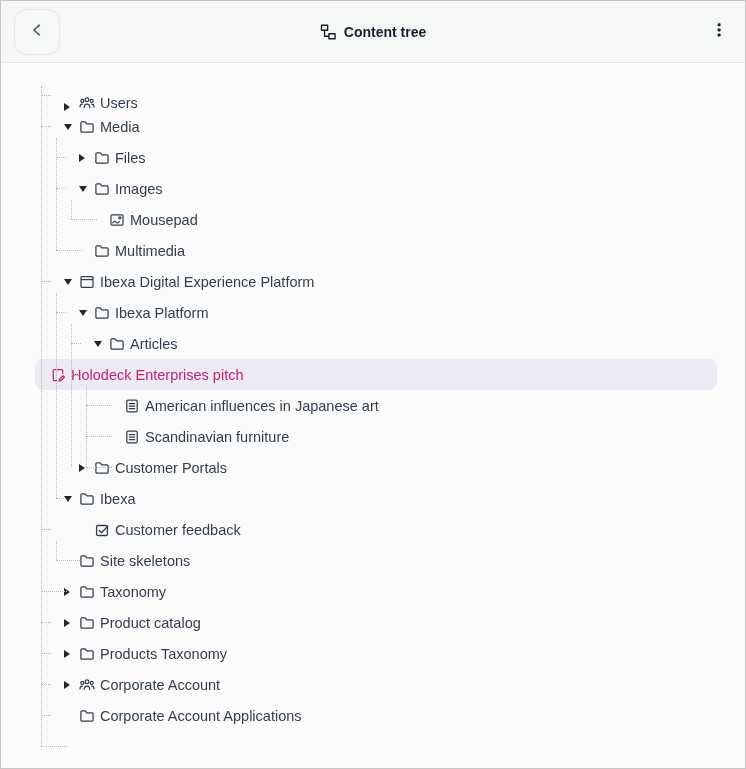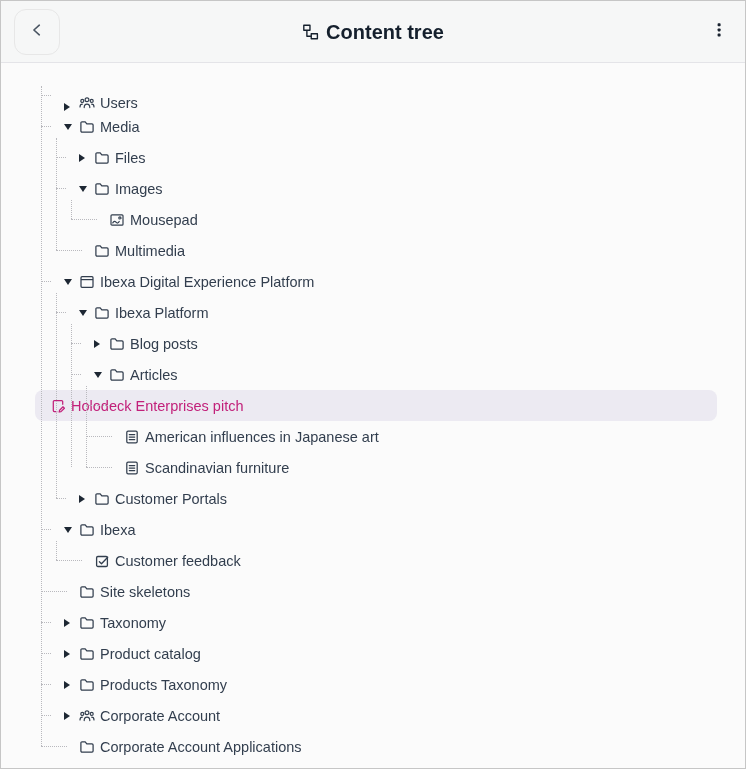--- a/index.html
+++ b/index.html
@@ -3,21 +3,21 @@
 <meta charset="utf-8">
 <style>
   html,body{margin:0;padding:0;background:#ededed;font-family:"Liberation Sans",sans-serif;}
   .panel{position:relative;width:746px;height:769px;box-sizing:border-box;
          border:1px solid #c6c6c6;background:var(--panel-bg,#fbfbfb);overflow:hidden;}
   .header{height:62px;display:flex;align-items:center;padding:0 13px;
           background:var(--header-bg,#f6f7f7);border-bottom:1px solid #e4e4e8;position:relative;box-sizing:border-box;}
   .back-btn{width:46px;height:46px;border:1px solid #e7e7e7;border-radius:12px;background:transparent;
             display:flex;align-items:center;justify-content:center;cursor:pointer;padding:0;}
   .title{position:absolute;left:50%;top:50%;transform:translate(-50%,-50%);
-         display:flex;align-items:center;gap:7px;font-weight:bold;font-size:20px;color:#15202d;}
+         display:flex;align-items:center;gap:7px;font-weight:bold;font-size:14px;color:#15202d;}
   .title svg{display:block;}
   .kebab{margin-left:auto;width:26px;height:30px;display:flex;align-items:center;justify-content:center;
          cursor:pointer;background:none;border:none;padding:0;}
   .tree{position:relative;padding-top:17px;}
   .row{height:31px;margin:0 28px 0 34px;display:flex;align-items:center;border-radius:8px;
        font-size:14.5px;color:var(--text,#323e4e);box-sizing:border-box;cursor:pointer;}
   .row.selected{background:var(--selected-bg,#eceaf2);color:var(--accent,#c2207a);}
   .arrow-slot{width:15px;flex:0 0 15px;display:flex;align-items:center;}
   .tri-right{width:0;height:0;border-top:4px solid transparent;border-bottom:4px solid transparent;
              border-left:6px solid #1d2733;display:inline-block;}
@@ -152,31 +152,20 @@
       <div class="row" style="padding-left: 44px;">
         <span class="arrow-slot">
           <span class="tri-down"></span>
         </span>
         <span class="tree-icon">
           <svg width="16" height="16" viewBox="0 0 16 16" fill="none" stroke="currentColor" stroke-width="1.25" stroke-linejoin="round">
             <path d="M1.9 12.1 V3.9 C1.9 3.3 2.4 2.8 3 2.8 H6.2 L7.8 4.8 H13 C13.6 4.8 14.1 5.3 14.1 5.9 V12.1 C14.1 12.7 13.6 13.2 13 13.2 H3 C2.4 13.2 1.9 12.7 1.9 12.1 Z"></path>
           </svg>
         </span>
         <span class="label">Ibexa Platform</span>
-      </div>
-      <div class="row" style="padding-left: 59px;">
-        <span class="arrow-slot">
-          <span class="tri-right"></span>
-        </span>
-        <span class="tree-icon">
-          <svg width="16" height="16" viewBox="0 0 16 16" fill="none" stroke="currentColor" stroke-width="1.25" stroke-linejoin="round">
-            <path d="M1.9 12.1 V3.9 C1.9 3.3 2.4 2.8 3 2.8 H6.2 L7.8 4.8 H13 C13.6 4.8 14.1 5.3 14.1 5.9 V12.1 C14.1 12.7 13.6 13.2 13 13.2 H3 C2.4 13.2 1.9 12.7 1.9 12.1 Z"></path>
-          </svg>
-        </span>
-        <span class="label">Blog posts</span>
       </div>
       <div class="row" style="padding-left: 59px;">
         <span class="arrow-slot">
           <span class="tri-down"></span>
         </span>
         <span class="tree-icon">
           <svg width="16" height="16" viewBox="0 0 16 16" fill="none" stroke="currentColor" stroke-width="1.25" stroke-linejoin="round">
             <path d="M1.9 12.1 V3.9 C1.9 3.3 2.4 2.8 3 2.8 H6.2 L7.8 4.8 H13 C13.6 4.8 14.1 5.3 14.1 5.9 V12.1 C14.1 12.7 13.6 13.2 13 13.2 H3 C2.4 13.2 1.9 12.7 1.9 12.1 Z"></path>
           </svg>
         </span>

